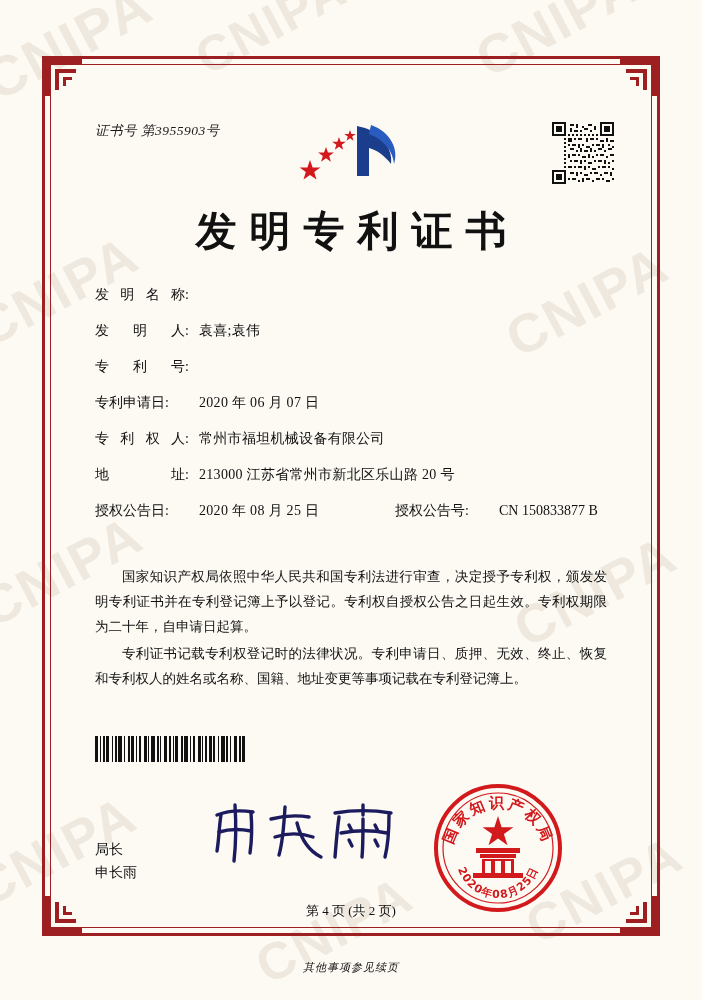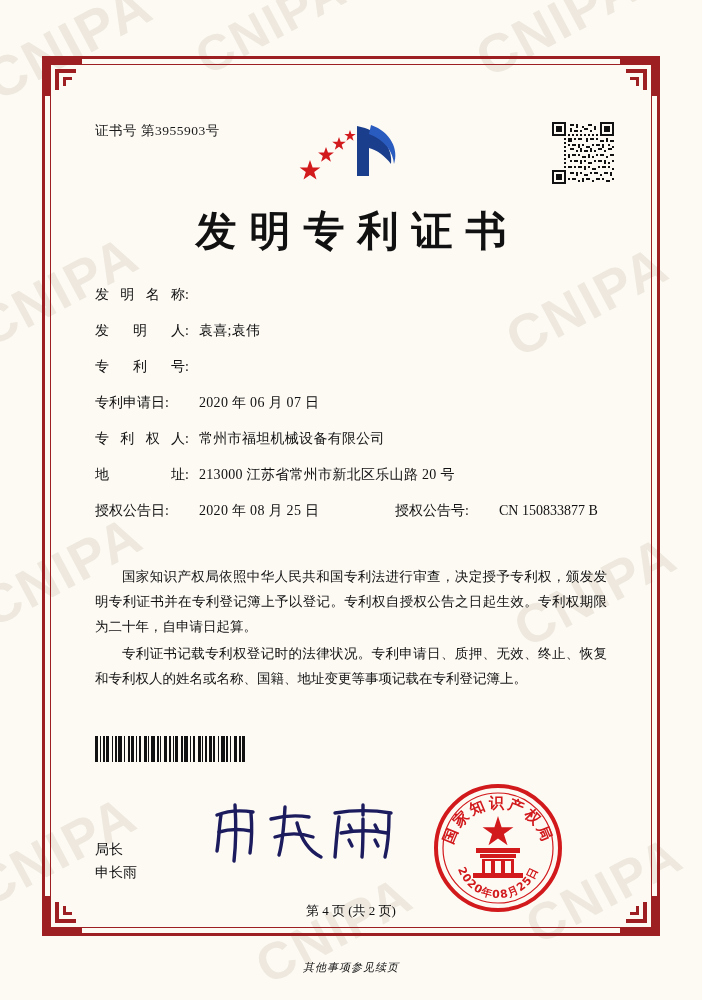--- a/index.html
+++ b/index.html
@@ -75,20 +75,21 @@
     height: 864px;
   }
 
   .cert-no {
     position: absolute;
     left: 45px;
     top: 58px;
     font-size: 13.5px;
     color: #1a1a1a;
     letter-spacing: 0.5px;
+    font-style: italic;
   }
 
   
   .logo {
     position: absolute;
     left: 245px;
     top: 56px;
     width: 112px;
     height: 68px;
   }

